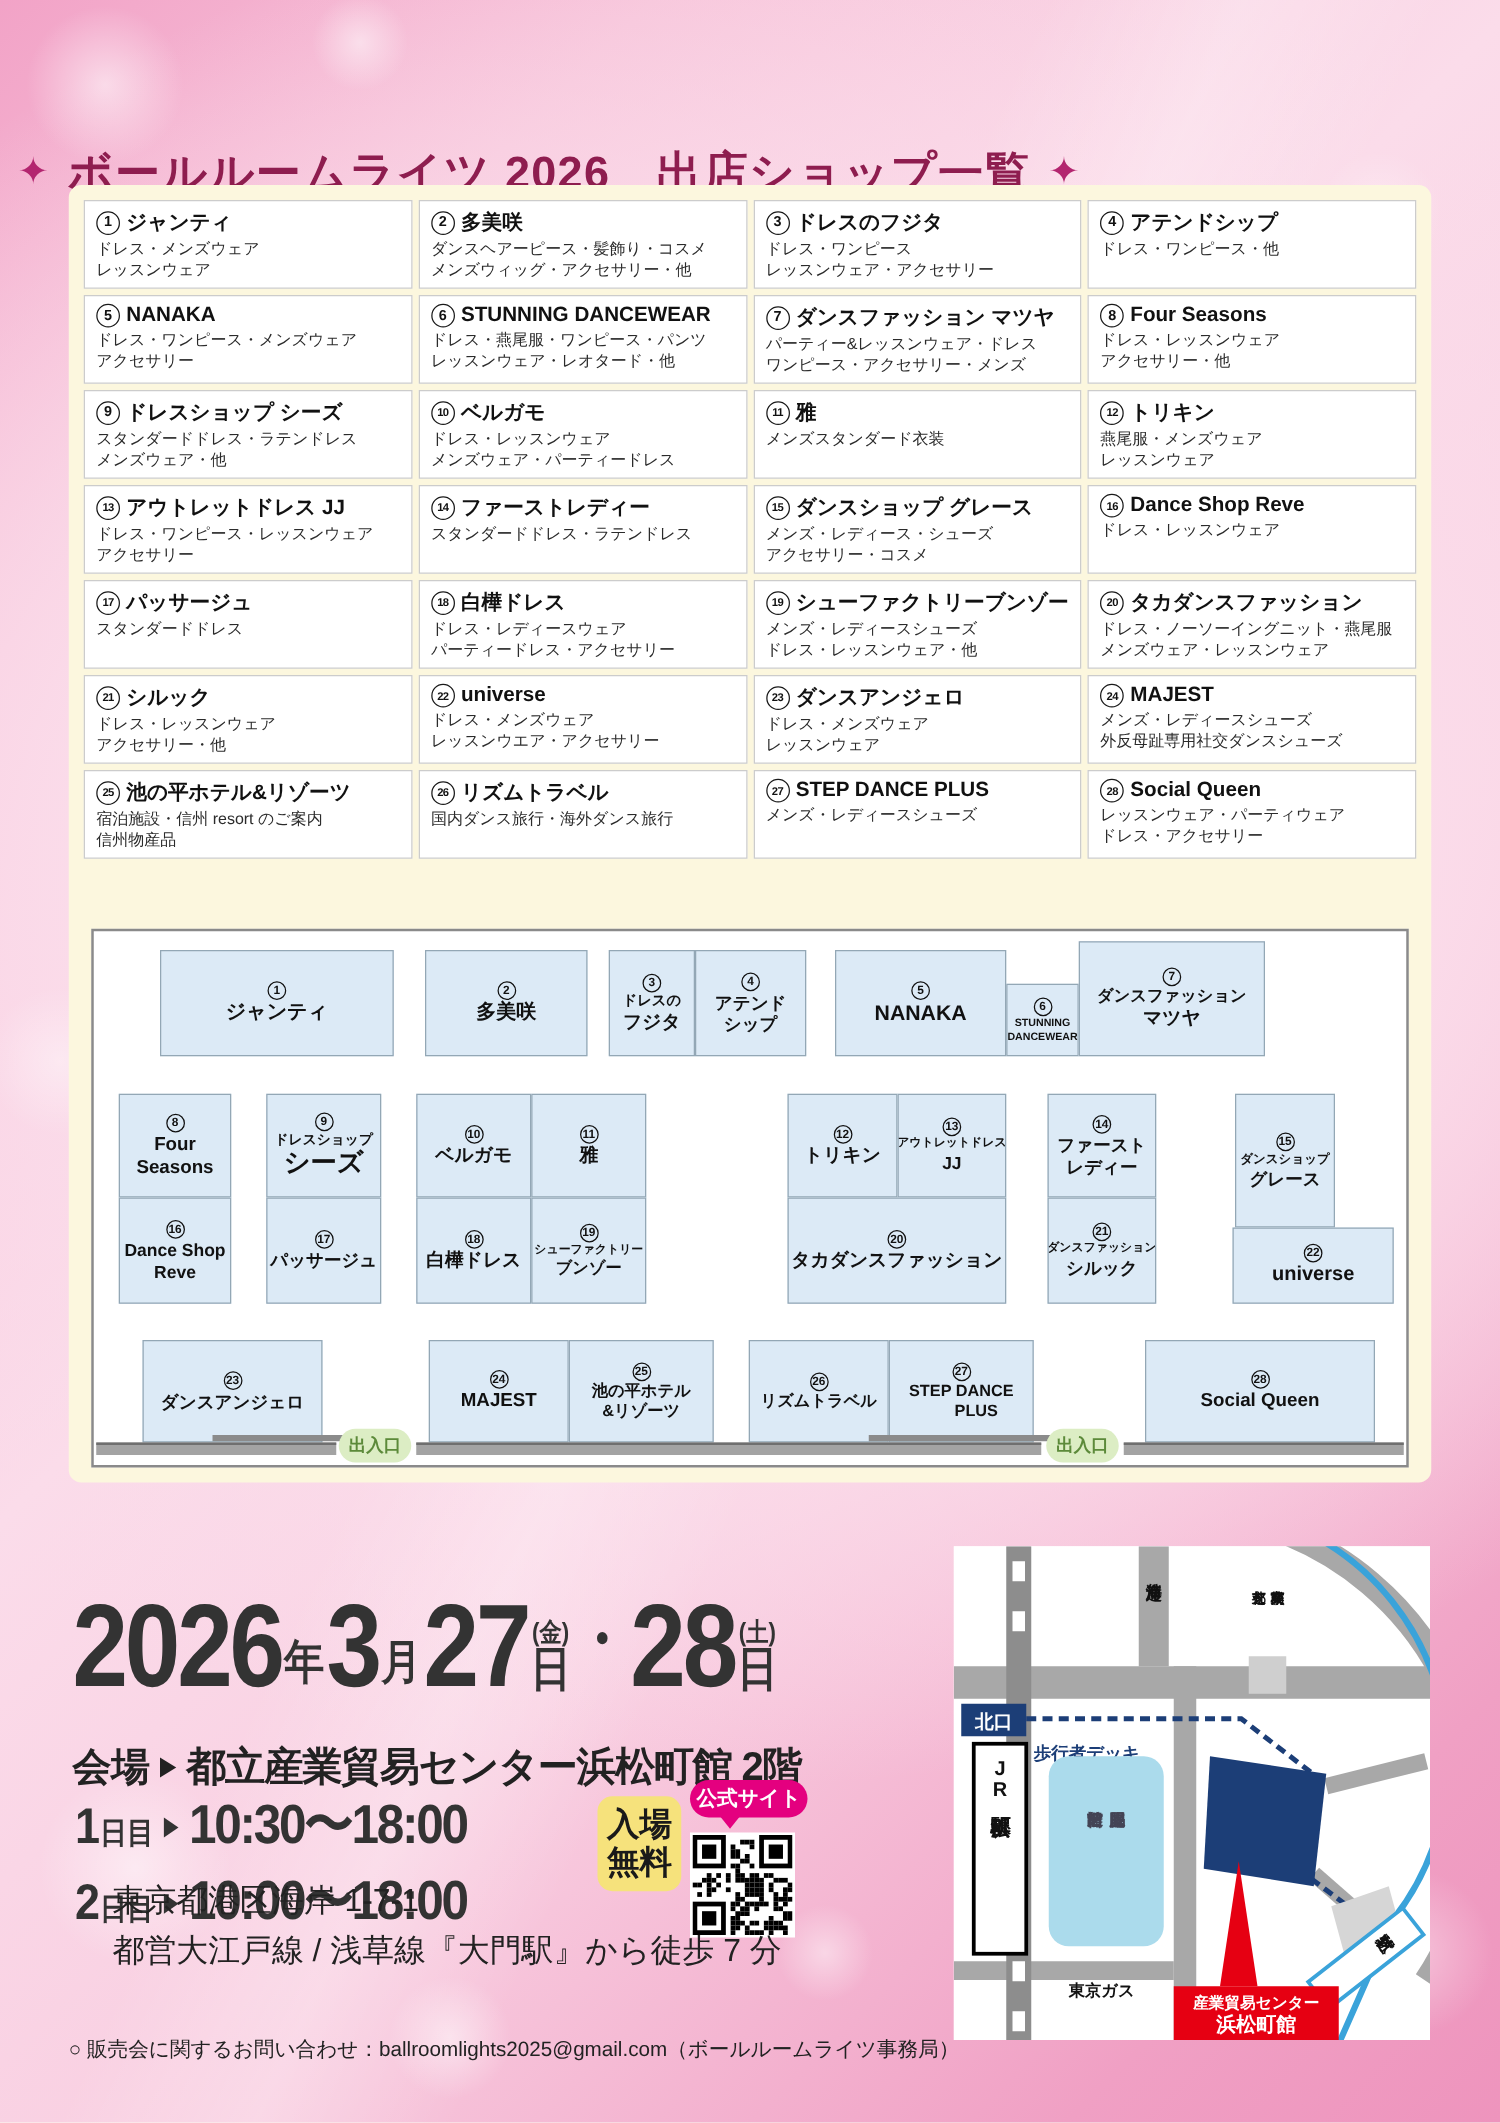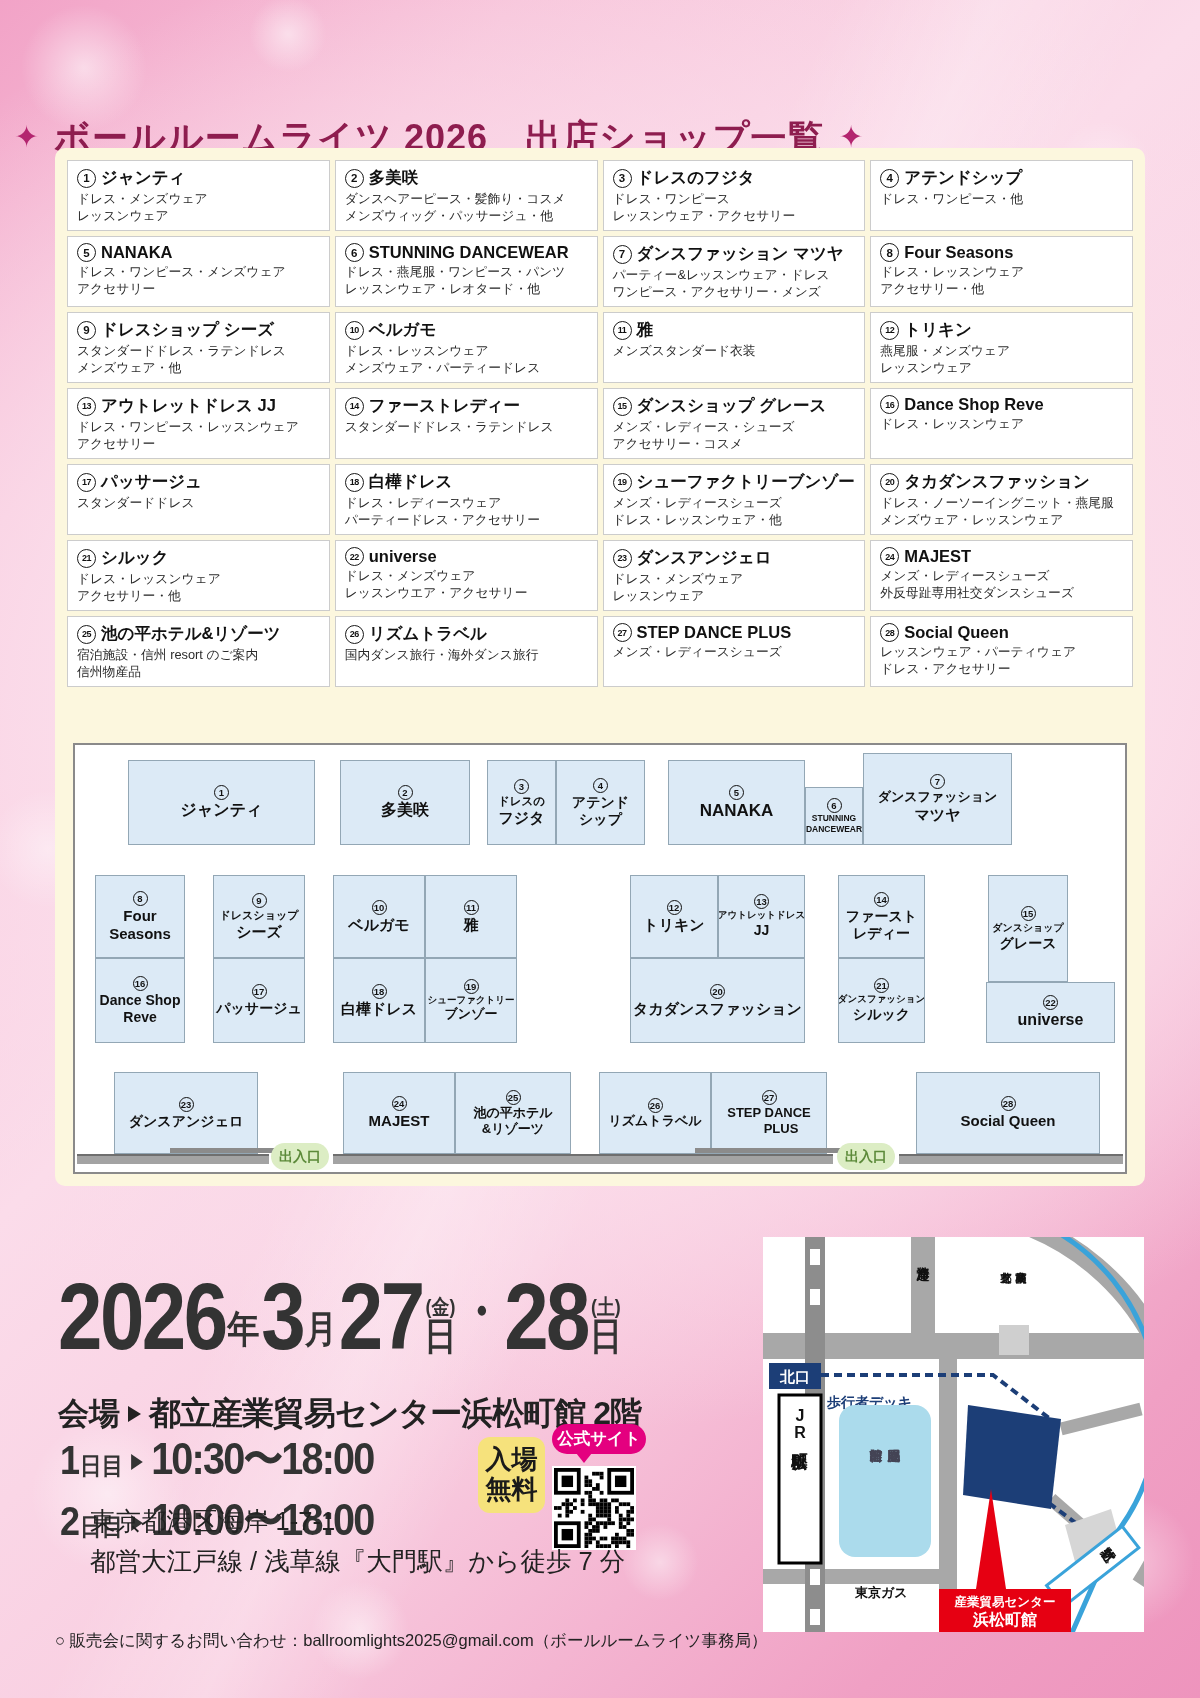--- a/index.html
+++ b/index.html
@@ -108,21 +108,21 @@
           </div>
           <div class="shop-desc">ドレス・メンズウェア</div>
           <div class="shop-desc">レッスンウェア</div>
         </div>
         <div class="shop-card">
           <div class="shop-name">
             <span class="circ">2</span>
             <span class="nm">多美咲</span>
           </div>
           <div class="shop-desc">ダンスヘアーピース・髪飾り・コスメ</div>
-          <div class="shop-desc">メンズウィッグ・パッサージュ・他</div>
+          <div class="shop-desc">メンズウィッグ・アクセサリー・他</div>
         </div>
         <div class="shop-card">
           <div class="shop-name">
             <span class="circ">3</span>
             <span class="nm">ドレスのフジタ</span>
           </div>
           <div class="shop-desc">ドレス・ワンピース</div>
           <div class="shop-desc">レッスンウェア・アクセサリー</div>
         </div>
         <div class="shop-card">
@@ -355,21 +355,21 @@
             <div class="bline" style="font-size: 15px;">マツヤ</div>
           </div>
           <div class="booth" style="left: 20px; top: 130px; width: 90px; height: 83px;">
             <span class="bcirc">8</span>
             <div class="bline" style="font-size: 15px;">Four</div>
             <div class="bline" style="font-size: 15px;">Seasons</div>
           </div>
           <div class="booth" style="left: 138px; top: 130px; width: 92px; height: 83px;">
             <span class="bcirc">9</span>
             <div class="bline" style="font-size: 11px;">ドレスショップ</div>
-            <div class="bline" style="font-size: 15px;">シーズ</div>
+            <div class="bline" style="font-size: 21px;">シーズ</div>
           </div>
           <div class="booth" style="left: 258px; top: 130px; width: 92px; height: 83px;">
             <span class="bcirc c2">10</span>
             <div class="bline" style="font-size: 15px;">ベルガモ</div>
           </div>
           <div class="booth" style="left: 350px; top: 130px; width: 92px; height: 83px;">
             <span class="bcirc c2">11</span>
             <div class="bline" style="font-size: 15px;">雅</div>
           </div>
           <div class="booth" style="left: 555px; top: 130px; width: 88px; height: 83px;">

